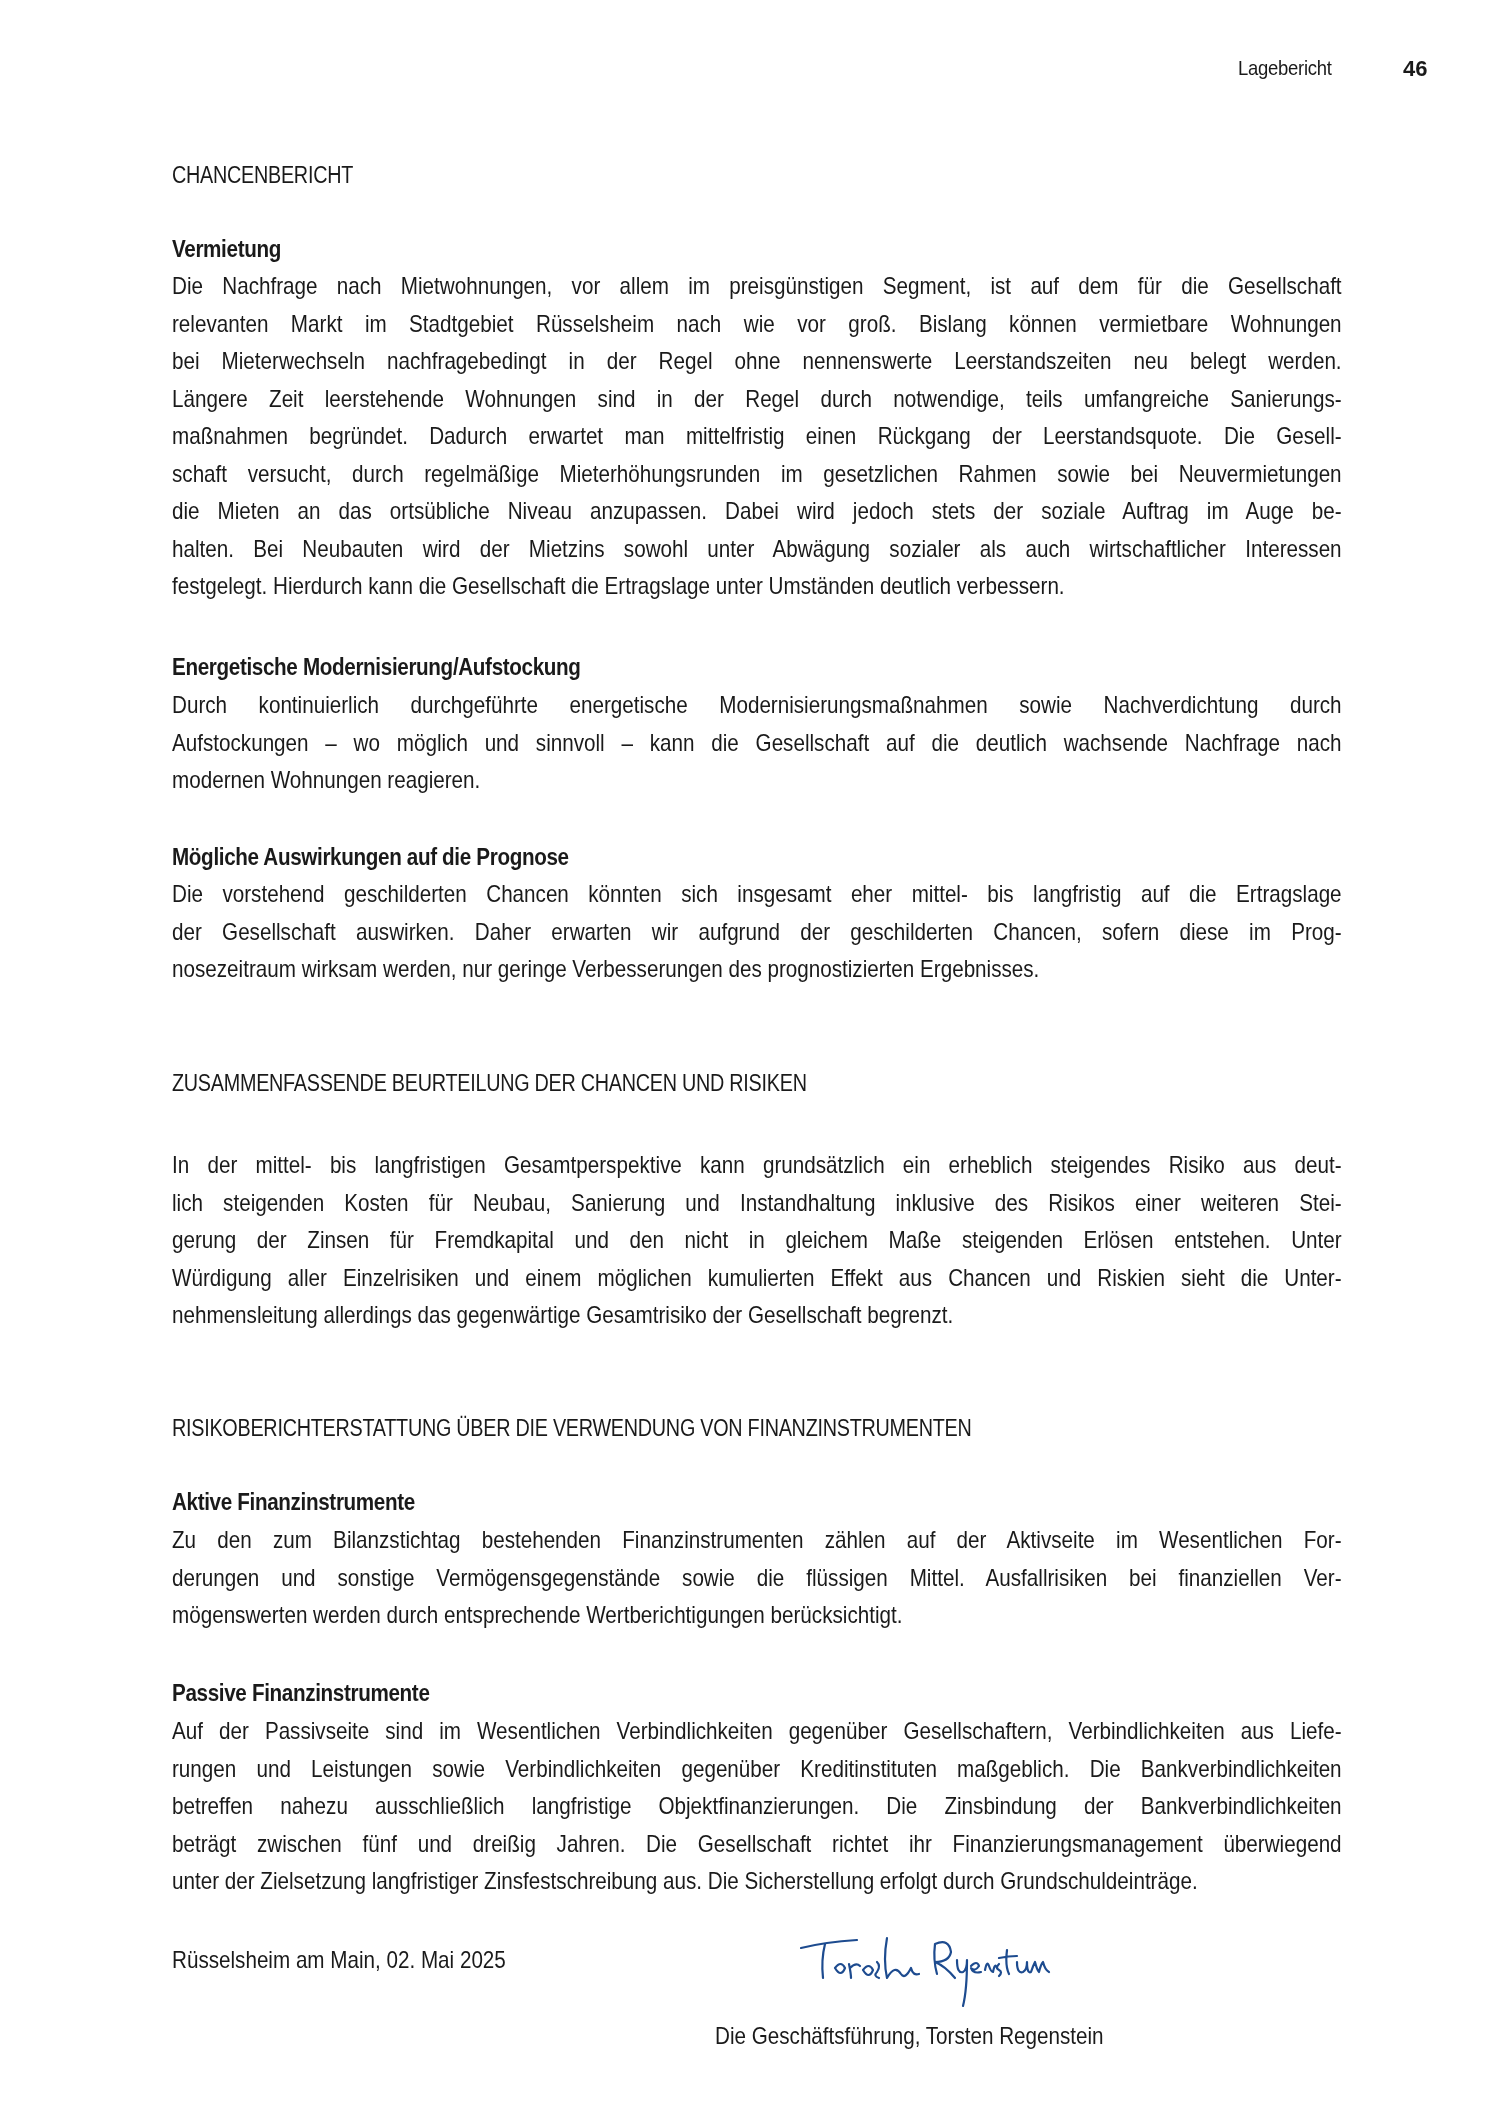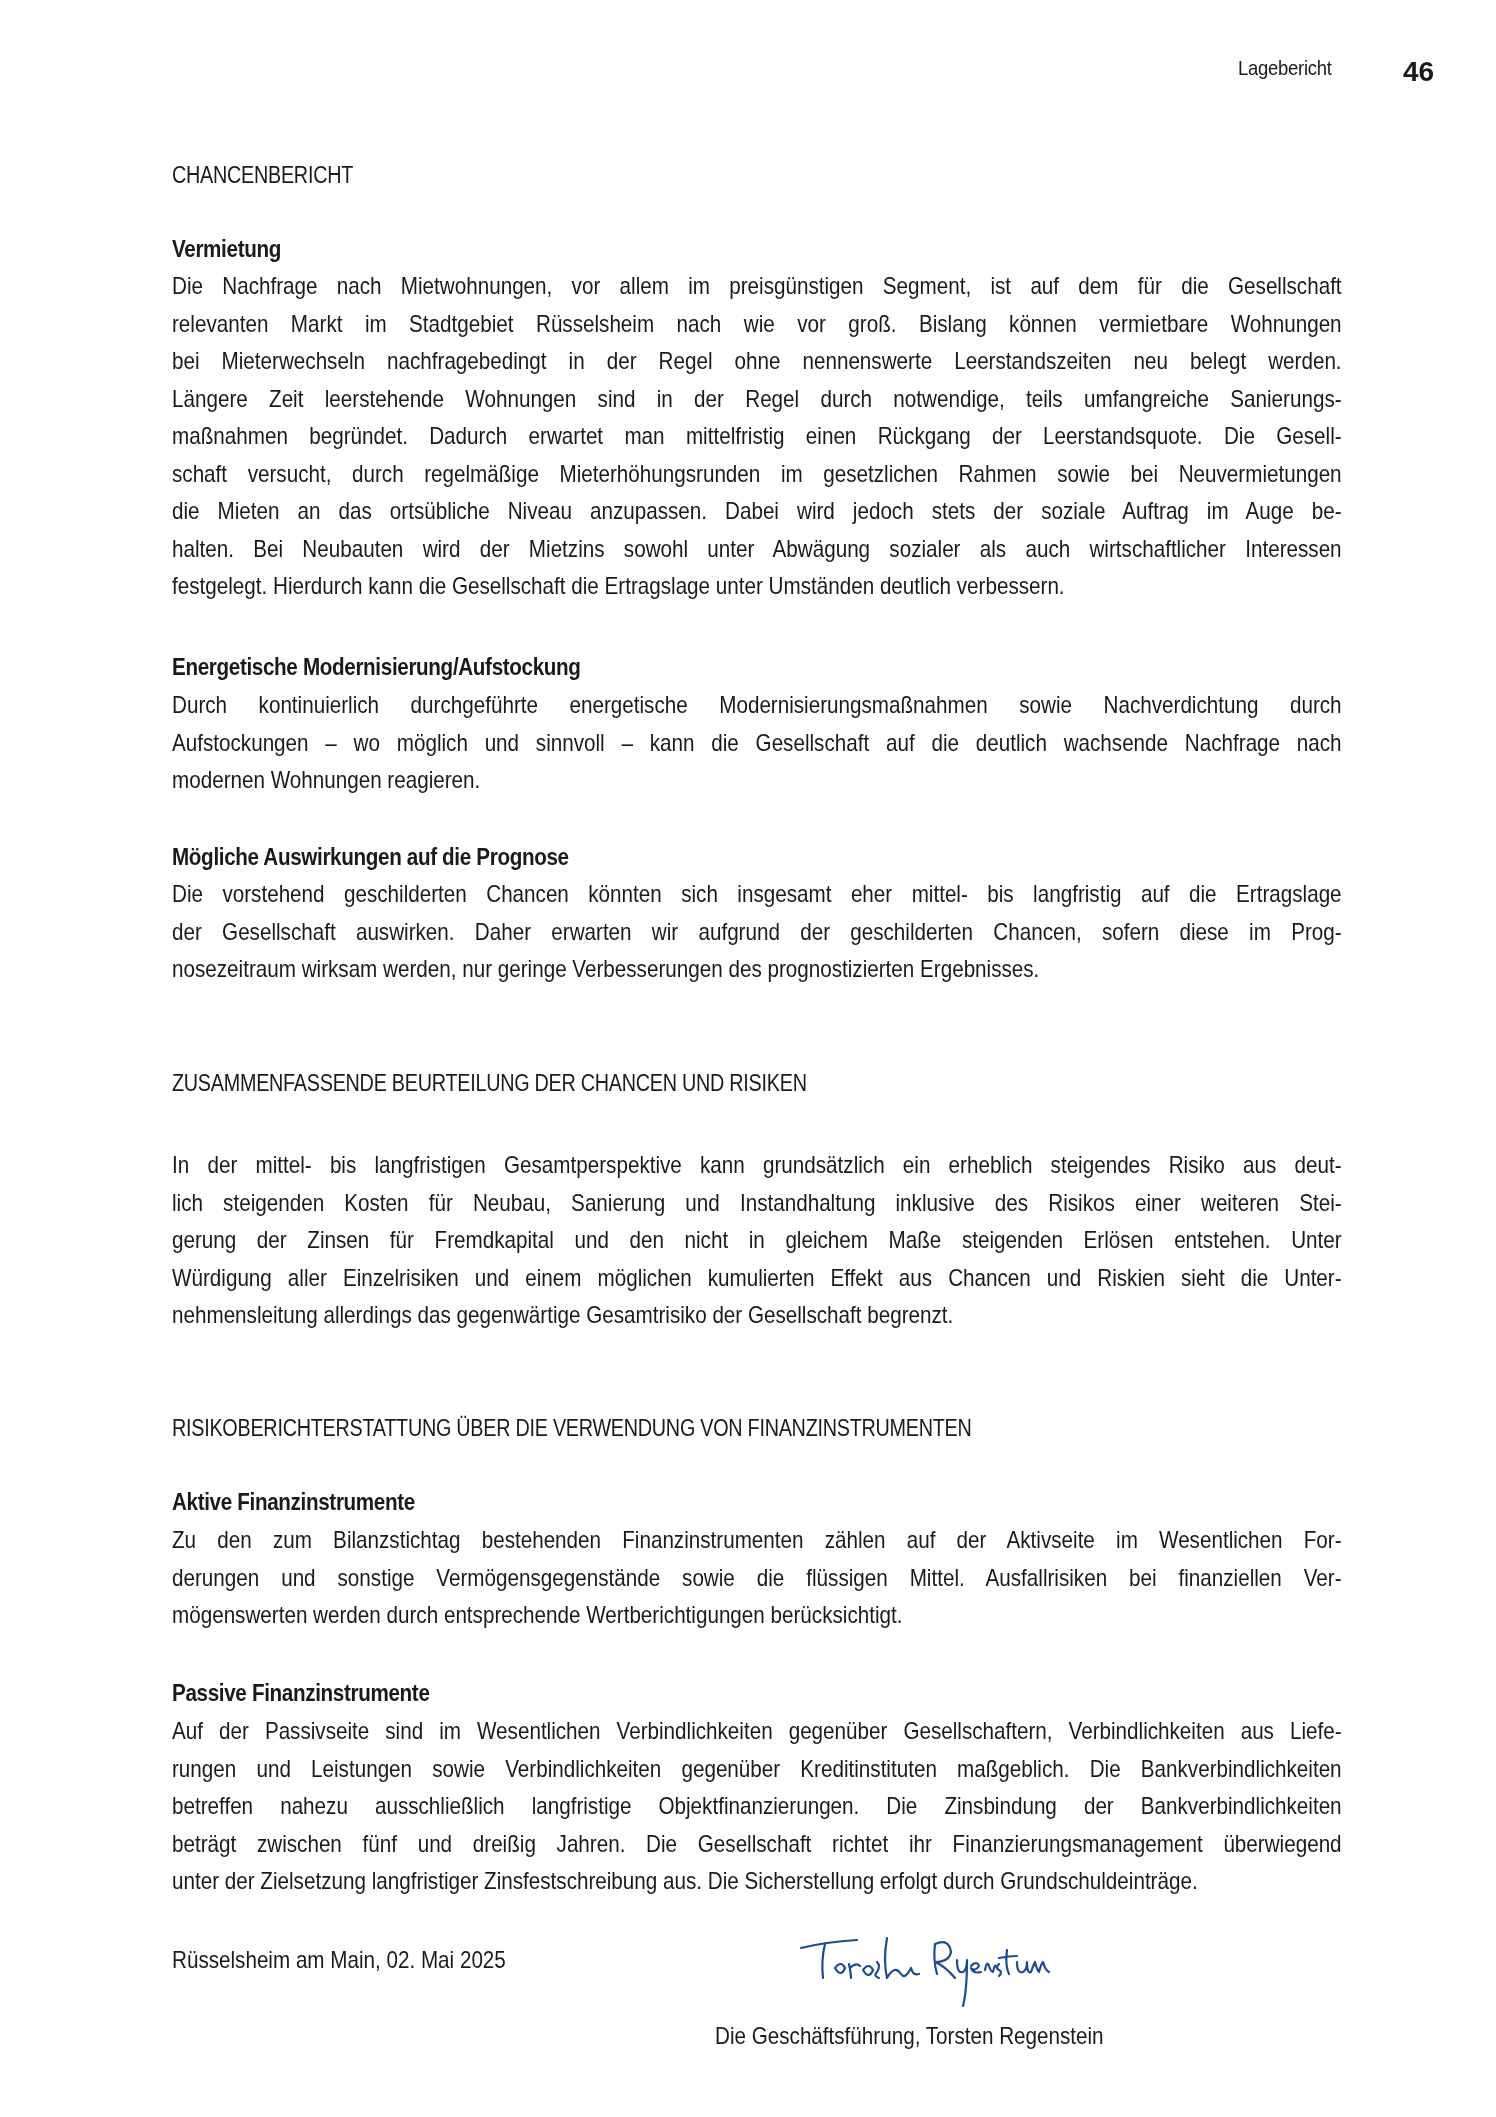--- a/index.html
+++ b/index.html
@@ -1,20 +1,20 @@
 <!DOCTYPE html>
 <html><head>
 <meta charset="utf-8">
 <style>
   html, body { margin:0; padding:0; background:#ffffff; }
   body { width:1496px; height:2117px; position:relative; overflow:hidden;
          font-family:"Liberation Sans", sans-serif; color:#1a1a1a; }
   .hdr { position:absolute; top:56px; left:0; width:1492px; height:30px; }
   .hdr-title { position:absolute; left:1238px; top:0; font-size:21px; letter-spacing:-0.3px; transform:scaleX(0.88); transform-origin:left top; }
-  .hdr-page { position:absolute; left:1403px; top:0; font-size:28px; font-weight:bold; }
+  .hdr-page { position:absolute; left:1403px; top:0; font-size:22px; font-weight:bold; }
   .content { position:absolute; left:172px; top:160px; width:1170px; }
   .line { font-size:24px; line-height:37.5px; white-space:nowrap; transform-origin:left top; }
   .sec { font-size:23px; line-height:30px; white-space:nowrap; letter-spacing:-0.3px; transform:scaleX(0.86); transform-origin:left top; }
   .sub { font-size:24px; font-weight:bold; line-height:34px; white-space:nowrap; transform:scaleX(0.86); transform-origin:left top; letter-spacing:-0.4px; }
   .para .line { display:block; text-align:justify; text-align-last:justify; width:1360px; transform:scaleX(0.86); }
   .para .line.last { text-align-last:left; }
   .sig-city { position:absolute; left:172px; top:1946px; font-size:24px; transform:scaleX(0.86); transform-origin:left top; white-space:nowrap; }
   .sig-mark { position:absolute; left:795px; top:1930px; width:280px; height:80px; }
   .sig-name { position:absolute; left:715px; top:2022px; font-size:24px; transform:scaleX(0.86); transform-origin:left top; white-space:nowrap; }
 </style>

